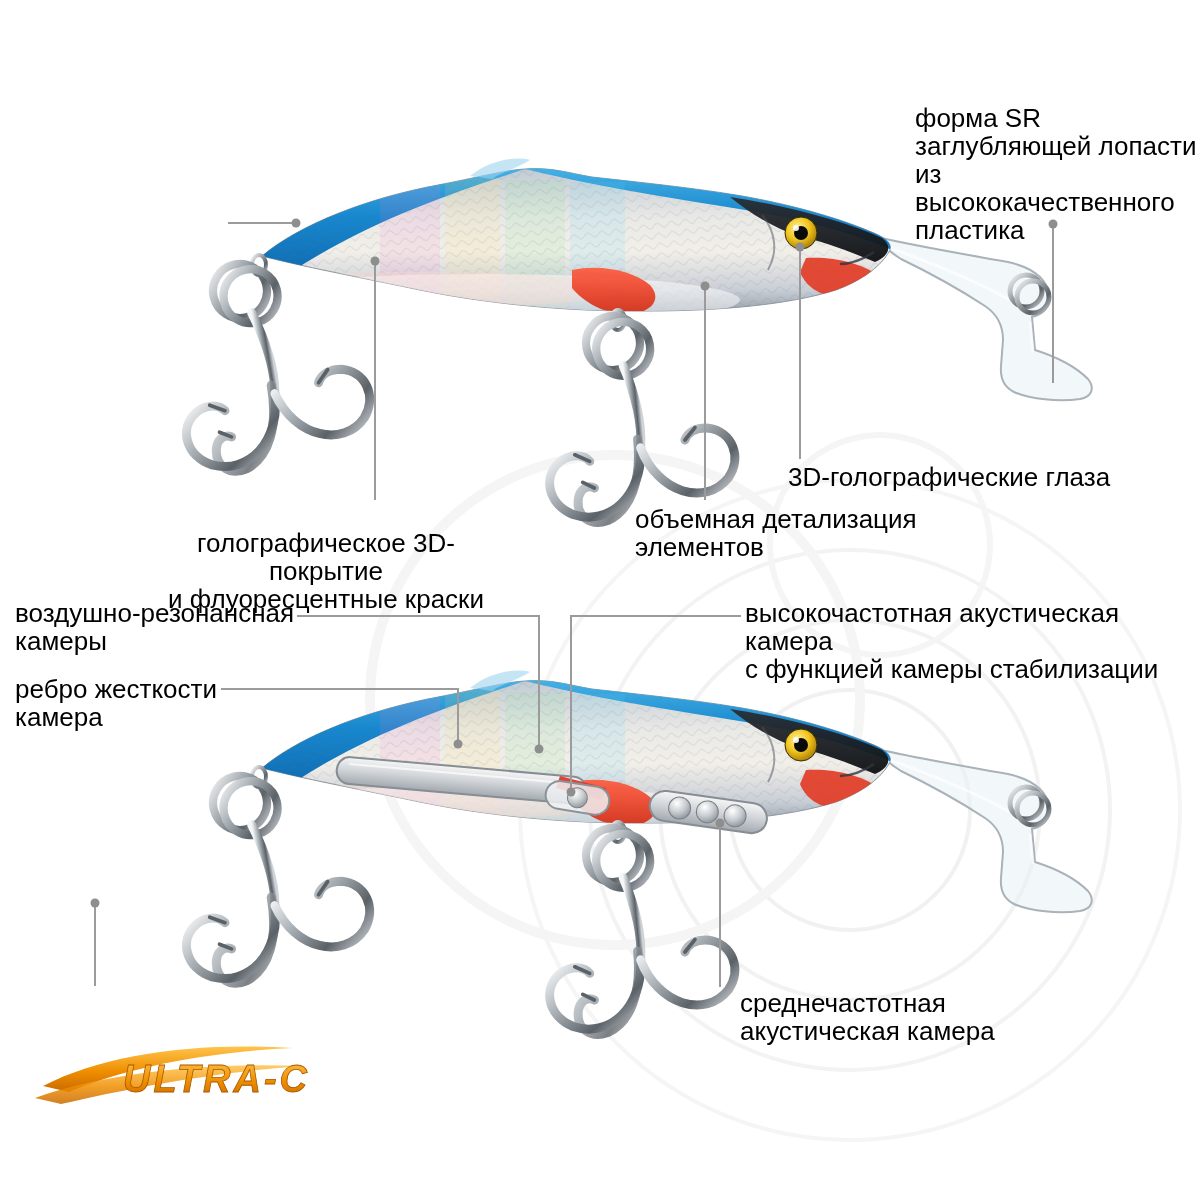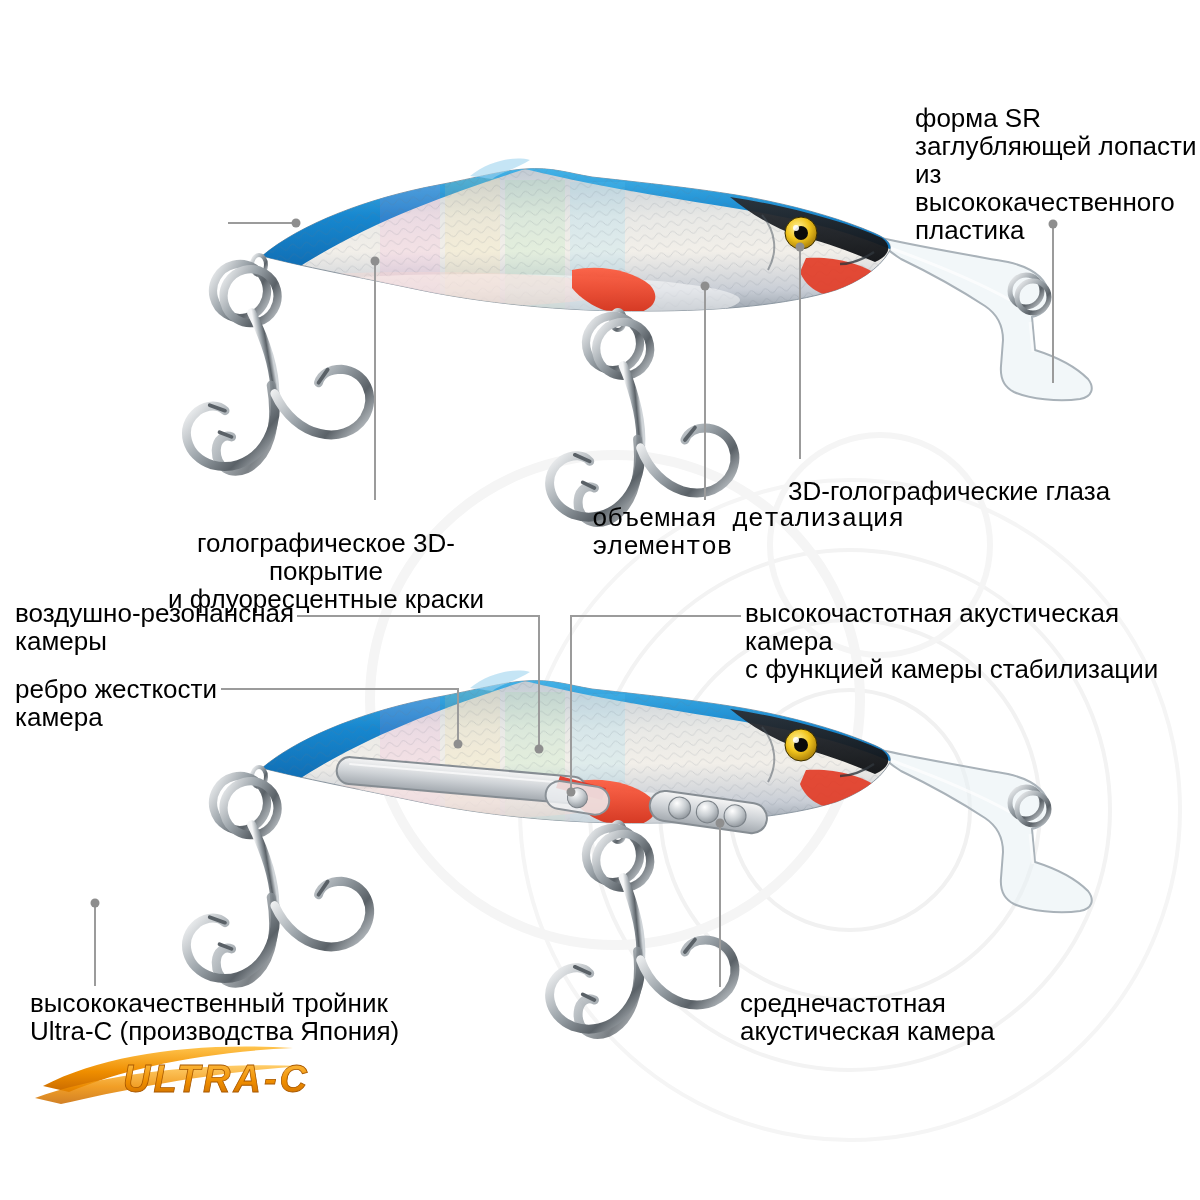--- a/index.html
+++ b/index.html
@@ -191,33 +191,31 @@
       <circle cx="458" cy="744" r="4.5"></circle>
       <circle cx="95" cy="903" r="4.5"></circle>
       <circle cx="720" cy="823" r="4.5"></circle>
     </g>
   </svg>
 
   <div class="label" style="left:915px;top:104px;">форма SR
 заглубляющей лопасти
 из высококачественного
 пластика</div>
-  <div class="label" style="left:788px;top:463px;margin-top:14px;">3D-голографические глаза</div>
+  <div class="label" style="left:788px;top:463px;">3D-голографические глаза</div>
   <div class="label center" style="left:150px;top:529px;width:352px;">голографическое 3D-покрытие
 и флуоресцентные краски</div>
-  <div class="label" style="left:592px;top:505px;font-family:Liberation Mono, monospace;">объемная детализация
+  <div class="label" style="left:635px;top:505px;">объемная детализация
 элементов</div>
   <div class="label" style="left:15px;top:599px;">воздушно-резонансная
 камеры</div>
   <div class="label" style="left:745px;top:599px;">высокочастотная акустическая камера
 с функцией камеры стабилизации</div>
   <div class="label" style="left:15px;top:675px;">ребро жесткости
 камера</div>
-  <div class="label" style="left:30px;top:989px;">высококачественный тройник
-Ultra-C (производства Япония)</div>
   <div class="label" style="left:740px;top:989px;">среднечастотная
 акустическая камера</div>
 
   <div class="logo-wrap">
     <svg width="320" height="72" viewBox="0 0 320 72">
       <defs>
         <linearGradient id="gradLogo" x1="0" y1="0" x2="0" y2="1">
           <stop offset="0" stop-color="#ffc44d"></stop>
           <stop offset="0.55" stop-color="#ef8e00"></stop>
           <stop offset="1" stop-color="#c96a00"></stop>

